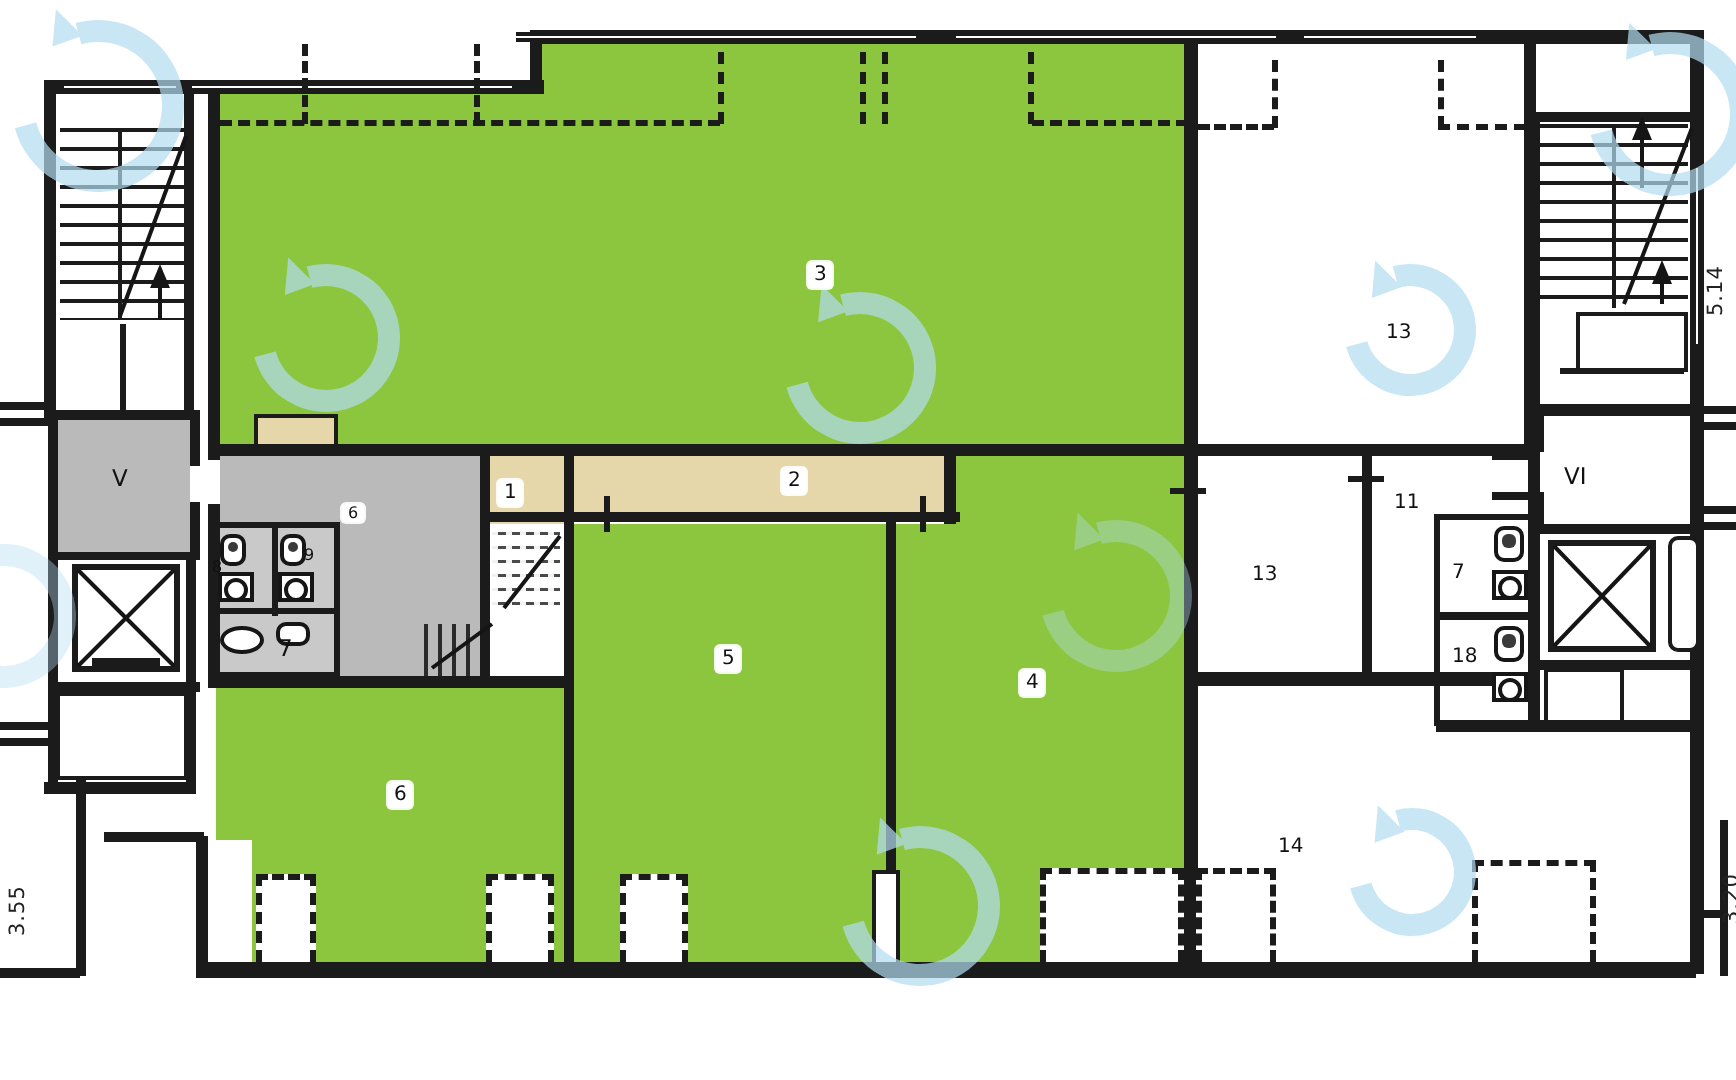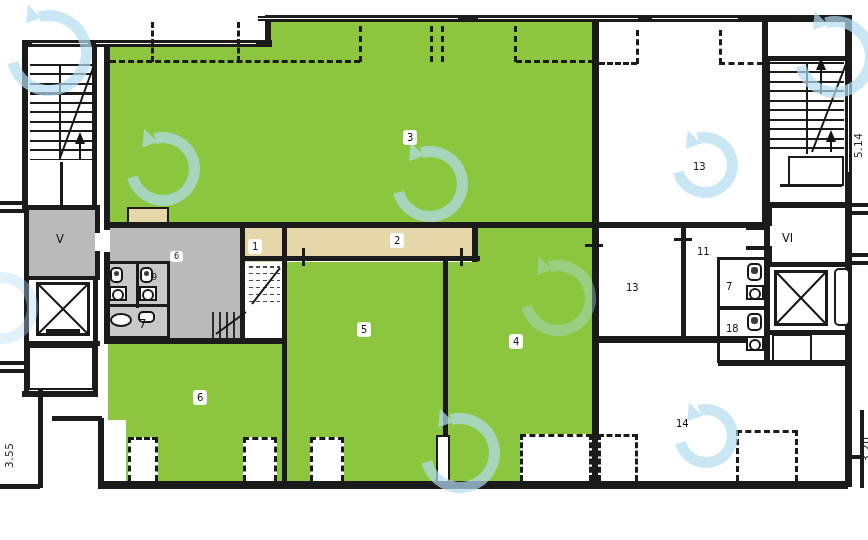--- a/index.html
+++ b/index.html
@@ -227,19 +227,19 @@
   <span class="lb" style="left:697px;top:245px">11</span>
   <span class="lb" style="left:626px;top:281px">13</span>
   <span class="lb" style="left:726px;top:280px">7</span>
   <span class="lb" style="left:726px;top:322px">18</span>
   <span class="lb sm" style="left:106px;top:279px">8</span>
   <span class="lb sm" style="left:152px;top:273px">9</span>
   <span class="lb big" style="left:139px;top:318px">7</span>
   <span class="lb chip" style="left:358px;top:323px">5</span>
   <span class="lb chip" style="left:510px;top:335px">4</span>
   <span class="lb chip" style="left:194px;top:391px">6</span>
-  <span class="lb" style="left:676px;top:417px">14</span>
+  <span class="lb" style="left:639px;top:417px">14</span>
 
   <span class="dim" style="left:3px;top:468px">3.55</span>
   <span class="dim" style="left:852px;top:158px">5.14</span>
   <span class="dim" style="left:860px;top:462px">3.20</span>
 
 </div>
 
 </body></html>

